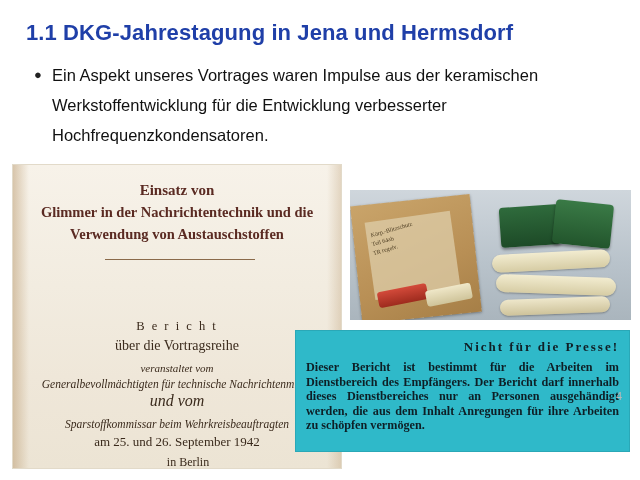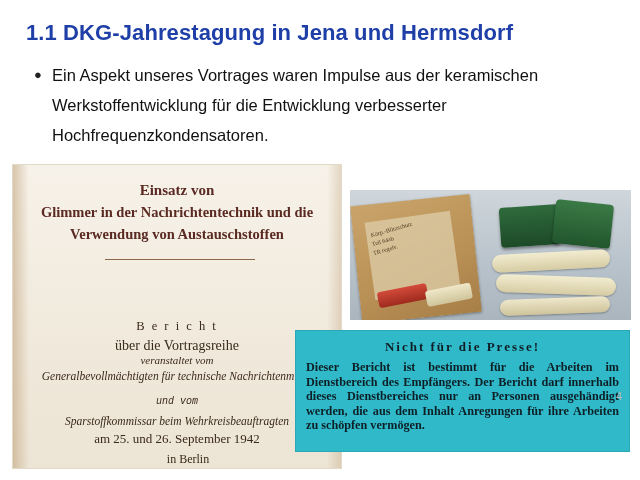--- a/index.html
+++ b/index.html
@@ -128,35 +128,34 @@
     display: block;
   }
   .doc-lower .sub1 {
     font-size: 14px;
     display: block;
     margin-top: 4px;
   }
   .doc-lower .sub2 {
     font-size: 11px;
     display: block;
-    margin-top: 0;
+    margin-top: 8px;
     font-style: italic;
   }
   .doc-lower .org {
     font-size: 11.5px;
     display: block;
     margin-top: 4px;
     font-style: italic;
   }
   .doc-lower .und {
-    font-size: 10px;
-    display: block;
-    margin-top: 14px;
+    font-size: 16px;
+    display: block;
+    margin-top: 2px;
     font-style: italic;
-    font-family: Liberation Mono, monospace;
   }
   .doc-lower .org2 {
     font-size: 11.5px;
     display: block;
     margin-top: 8px;
     font-style: italic;
   }
   .doc-lower .date {
     font-size: 13px;
     display: block;
@@ -290,21 +289,21 @@
     width: 335px;
     height: 122px;
     background: #2fb9c9;
     box-sizing: border-box;
     padding: 8px 10px 6px 10px;
     font-family: "Liberation Serif", serif;
     color: #10242b;
     border: 1px solid #2aa8b7;
   }
   .notice .n-head {
-    text-align: center;
+    text-align: right;
     font-weight: bold;
     font-size: 13px;
     letter-spacing: 2px;
     margin-bottom: 5px;
     color: #101f26;
   }
   .notice .n-body {
     font-size: 12.2px;
     line-height: 14.6px;
     text-align: justify;

